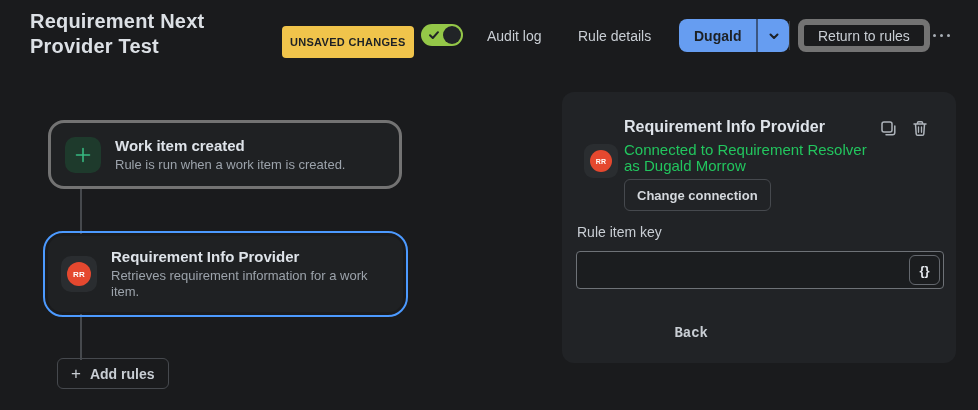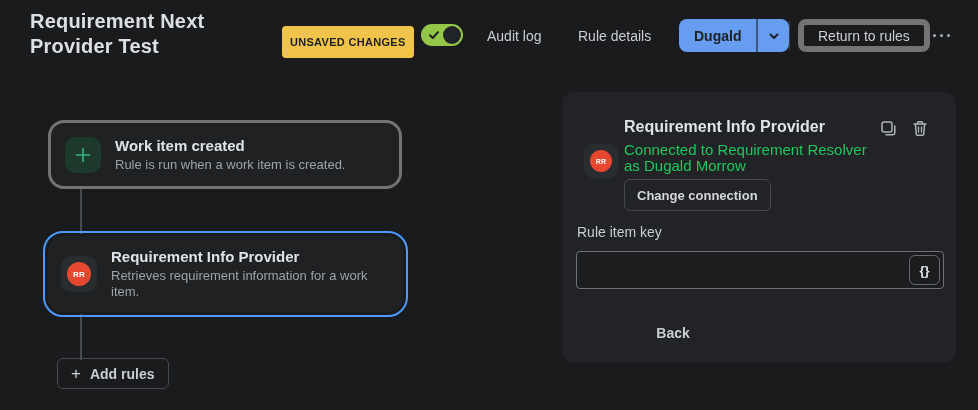--- a/index.html
+++ b/index.html
@@ -172,21 +172,21 @@
   }
   .panel .smart-value-btn {
     position: absolute; right: 3px; top: 3px; width: 31px; height: 30px;
     background: #1B1D1F; border: 1px solid #64686E; border-radius: 6px;
     color: #E4E8ED; font-size: 13px; font-weight: 600; font-family: inherit;
     display: flex; align-items: center; justify-content: center; cursor: pointer;
   }
   .panel .back-btn {
     position: absolute; left: 76px; top: 225px; width: 70px; height: 31px;
     background: transparent; border: none; color: #C9CED4;
-    font-size: 14px; font-weight: 600; font-family: Liberation Sans, sans-serif; cursor: pointer;
+    font-size: 14px; font-weight: 600; font-family: Liberation Mono, monospace; cursor: pointer; text-align: right;
   }
   .panel .next-btn {
     position: absolute; left: 202px; top: 225px; width: 184px; height: 31px;
     background: transparent; border: 1px solid #46494E; border-radius: 6px;
     color: #D4D8DD; font-size: 14px; font-weight: 600; font-family: inherit;
     cursor: pointer;
   }
 </style>
 </head>
 <body>

